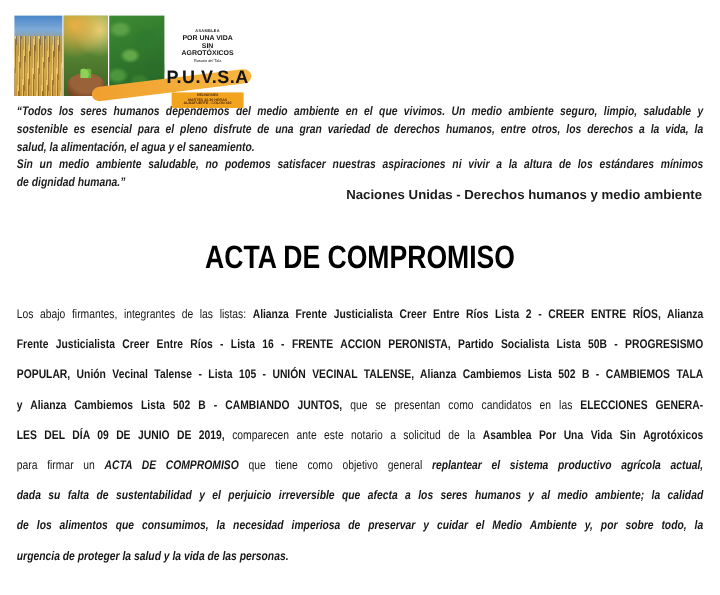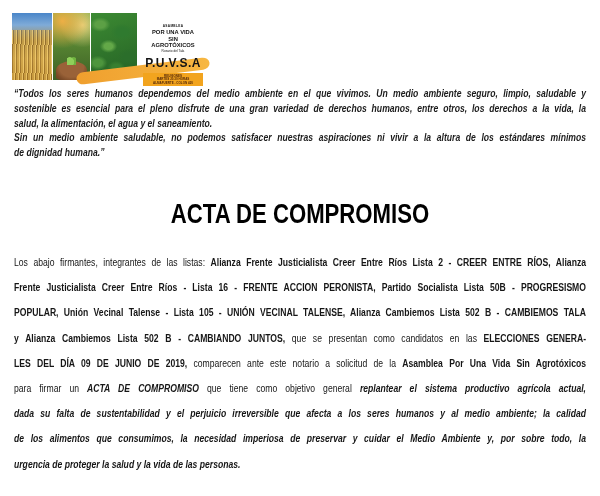--- a/index.html
+++ b/index.html
@@ -33,21 +33,21 @@
                linear-gradient(160deg,#3c8a33,#256325);}
   .swoosh{position:absolute;left:64px;top:52px;width:134px;height:12px;z-index:3;
     background:linear-gradient(90deg,#ef9f2e,#f7b741);transform:rotate(-7deg);
     border-radius:7px/50%;}
 
   .logo-txt{position:absolute;left:126px;top:12px;width:70px;text-align:center;
     color:#141414;line-height:1.18;z-index:4;}
   .l-asam{font-size:3.2px;font-weight:700;letter-spacing:.3px;}
   .l-big{font-size:5.8px;font-weight:800;}
   .l-sub{font-size:3.2px;margin-top:.5px;}
-  .l-acr{font-size:12px;font-weight:800;margin-top:2.5px;letter-spacing:.4px;}
+  .l-acr{font-size:15px;font-weight:800;margin-top:2.5px;letter-spacing:.4px;}
   .l-banner{margin:3px auto 0;width:60px;background:#F2A41E;padding:1.5px 0 1px;}
   .l-banner .bl{font-size:3px;font-weight:700;color:#54290a;line-height:3.6px;}
 
   
   .quote{position:absolute;left:14px;top:87px;width:690px;
     transform:scaleX(.829);transform-origin:left top;}
   .qline{font-style:italic;font-weight:600;font-size:10.4px;line-height:14.8px;color:#1c1c1c;}
   .qline.j{text-align:justify;text-align-last:justify;}
   .attrib{position:absolute;right:15px;top:157px;font-size:11px;font-weight:600;color:#1b1b1b;}
 
@@ -90,20 +90,21 @@
     </div>
   </div>
 
   <div class="quote">
       <div class="qline j">“Todos los seres humanos dependemos del medio ambiente en el que vivimos. Un medio ambiente seguro, limpio, saludable y</div>
       <div class="qline j">sostenible es esencial para el pleno disfrute de una gran variedad de derechos humanos, entre otros, los derechos a la vida, la</div>
       <div class="qline">salud, la alimentación, el agua y el saneamiento.</div>
       <div class="qline j">Sin un medio ambiente saludable, no podemos satisfacer nuestras aspiraciones ni vivir a la altura de los estándares mínimos</div>
       <div class="qline">de dignidad humana.”</div>
     </div>
+  <div class="attrib">Naciones Unidas - Derechos humanos y medio ambiente</div>
 
   <div class="title">ACTA DE COMPROMISO</div>
 
   <div class="bodytxt">
       <div class="bline j"><span class="r">Los abajo firmantes, integrantes de las listas: </span><span class="b">Alianza Frente Justicialista Creer Entre Ríos Lista 2 - CREER ENTRE RÍOS,  Alianza</span></div>
       <div class="bline j"><span class="b">Frente Justicialista Creer Entre Ríos - Lista 16 - FRENTE ACCION PERONISTA, Partido Socialista Lista 50B - PROGRESISMO</span></div>
       <div class="bline j"><span class="b">POPULAR, Unión Vecinal Talense - Lista 105 - UNIÓN VECINAL TALENSE, Alianza Cambiemos Lista 502 B - CAMBIEMOS TALA</span></div>
       <div class="bline j"><span class="b">y Alianza Cambiemos Lista 502 B - CAMBIANDO JUNTOS,</span><span class="r"> que se presentan como candidatos en las </span><span class="b">ELECCIONES GENERA-</span></div>
       <div class="bline j"><span class="b">LES DEL DÍA 09 DE JUNIO DE 2019,</span><span class="r"> comparecen ante este notario a solicitud de la </span><span class="b">Asamblea Por Una Vida Sin Agrotóxicos</span></div>
       <div class="bline j"><span class="r">para firmar un </span><span class="bi">ACTA DE COMPROMISO</span><span class="r"> que tiene como objetivo general </span><span class="bi">replantear  el sistema productivo agrícola actual,</span></div>

